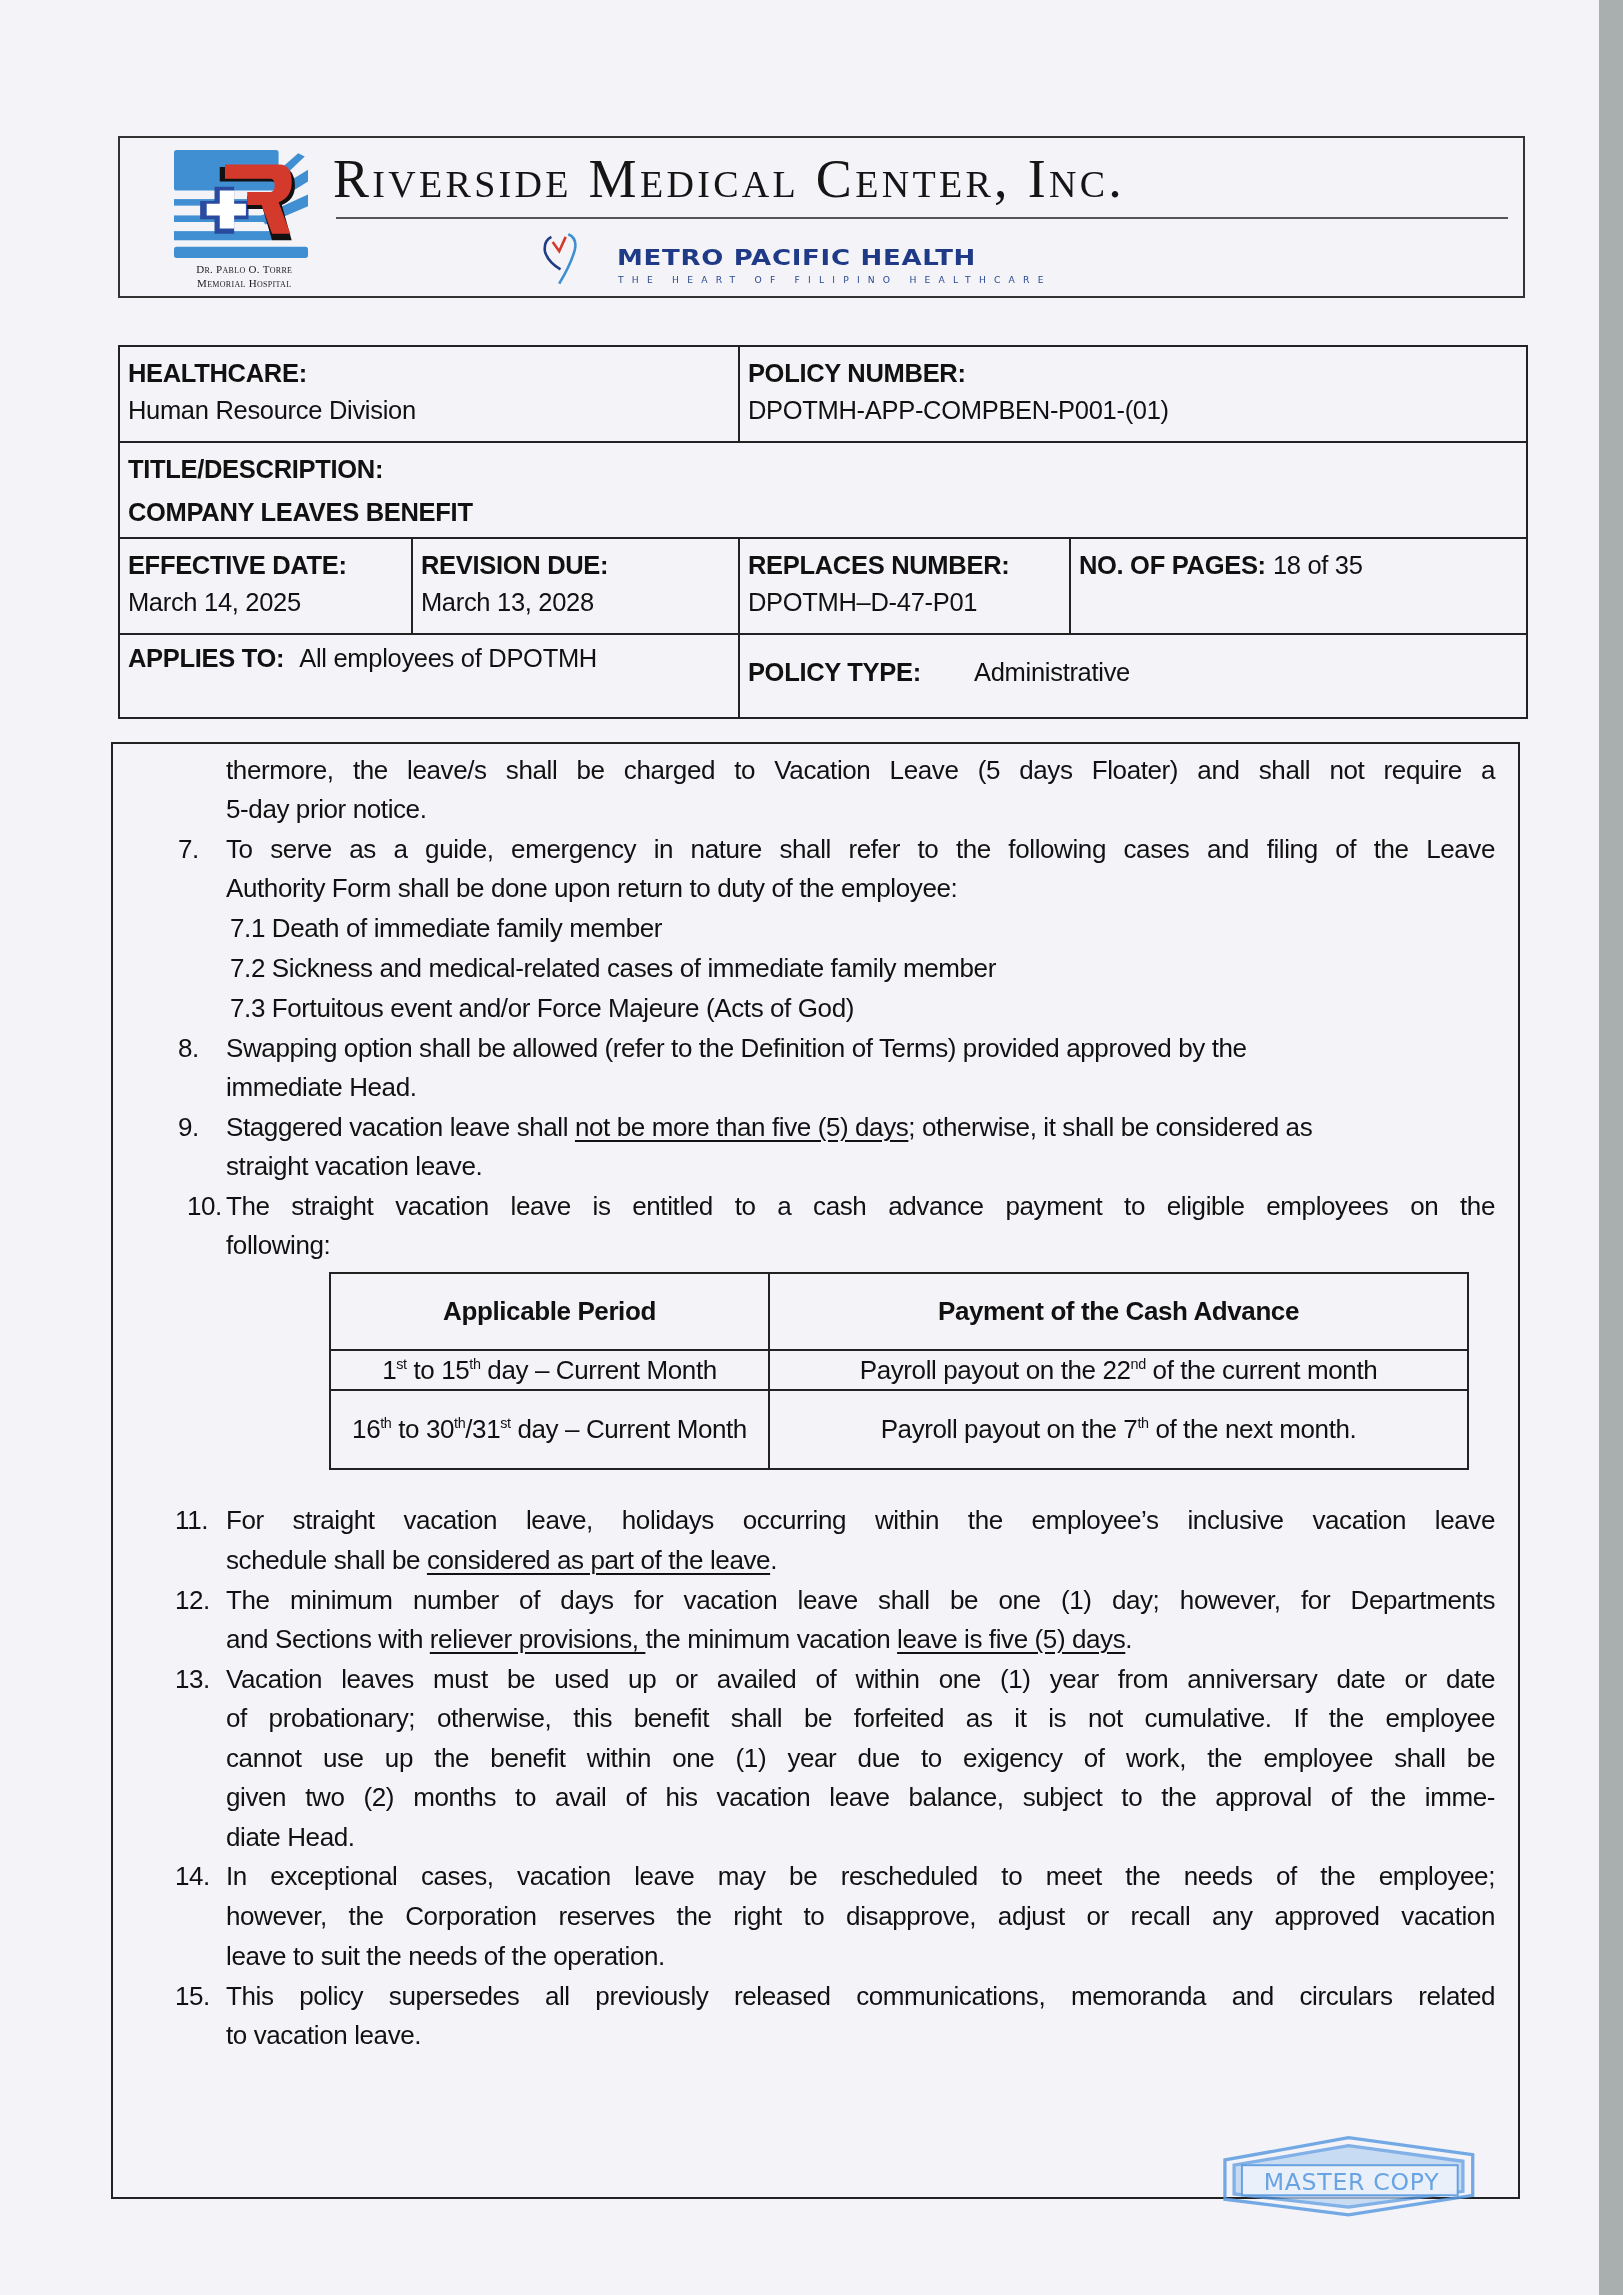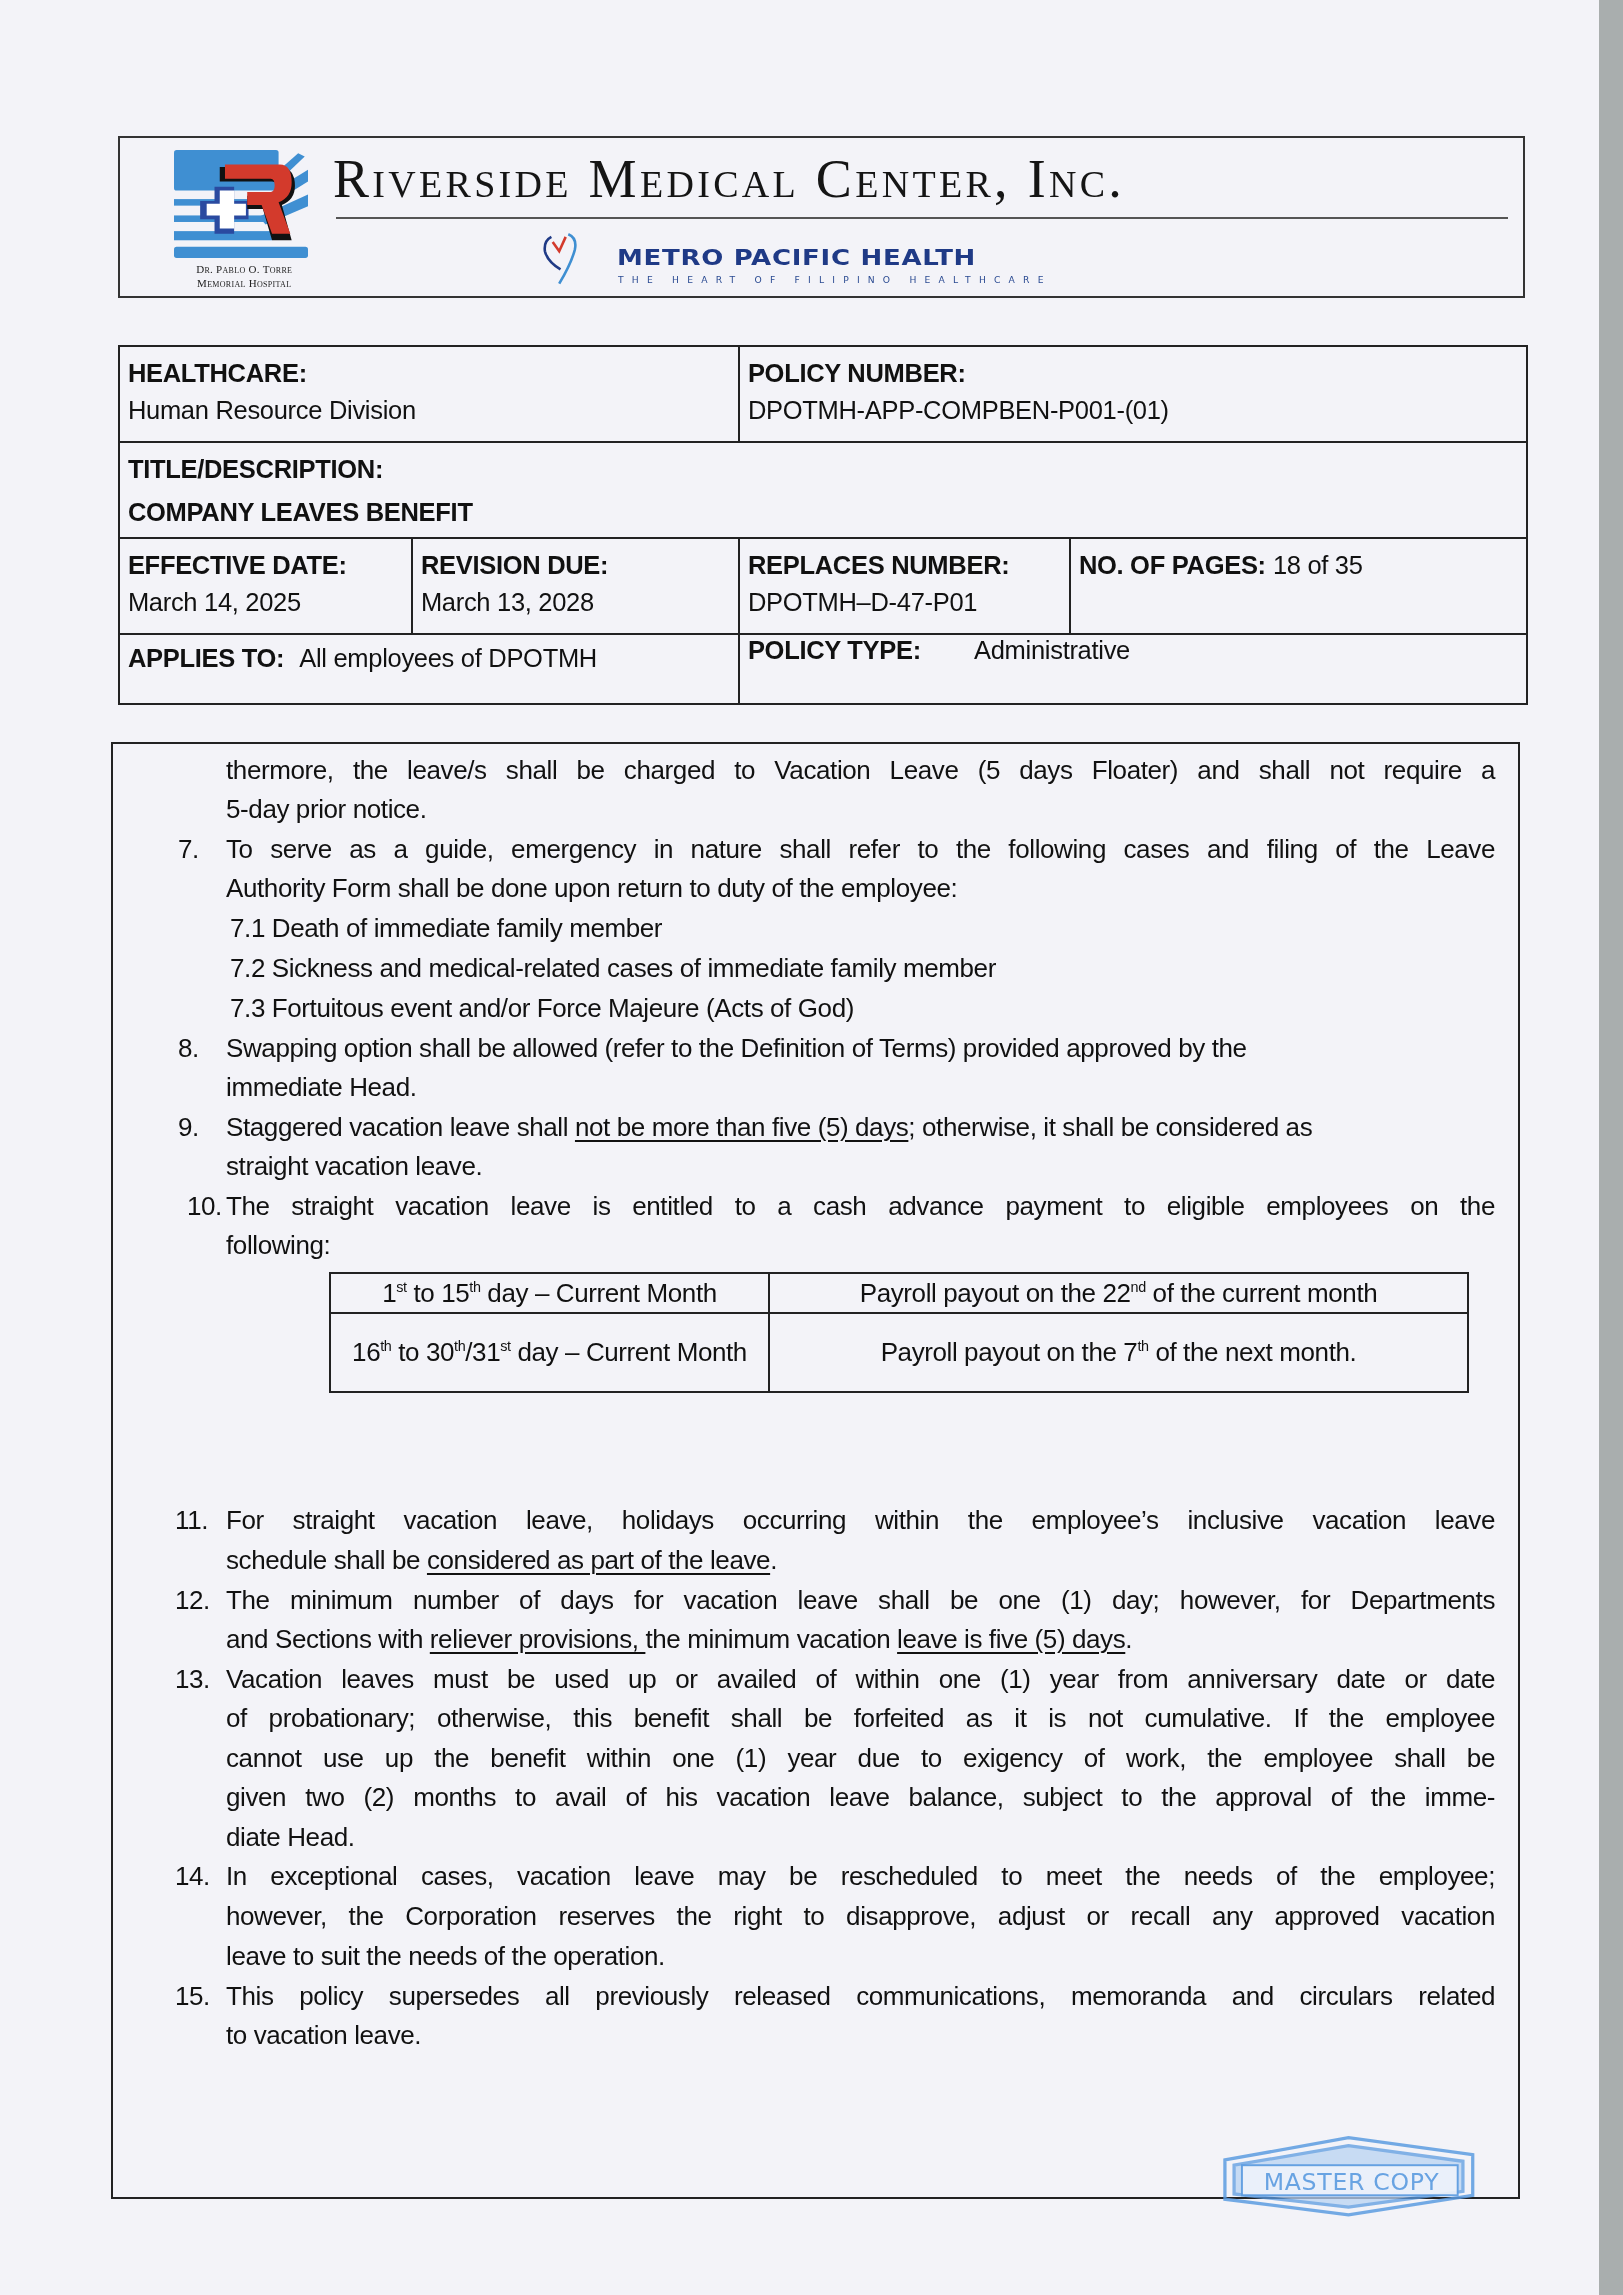--- a/index.html
+++ b/index.html
@@ -181,21 +181,21 @@
           <span class="inl">NO. OF PAGES:</span>
           <span class="inlv">18 of 35</span>
         </span>
       </td>
     </tr>
     <tr class="row4">
       <td colspan="2" style="padding-top:9.2px;">
         <span class="inl">APPLIES TO:</span>
         <span class="inlv" style="margin-left:7.9px">All employees of DPOTMH</span>
       </td>
-      <td colspan="2" style="padding-top:1px;">
+      <td colspan="2" style="padding-top:23px;">
         <span class="inl">POLICY TYPE:</span>
         <span class="inlv" style="margin-left:46px">Administrative</span>
       </td>
     </tr>
   </tbody>
     </table>
 
   <div class="body-box">
     <div class="content">
 
@@ -222,20 +222,24 @@
       <div class="line num" style="top:443px; left:74px;">10.</div>
       <div class="line just" style="left:113px; top:443px; width:1269px;">The straight vacation leave is entitled to a cash advance payment to eligible employees on the</div>
       <div class="line" style="left:113px; top:482px;">following:</div>
 
       <table class="cash">
         <colgroup>
             <col style="width:439px">
             <col style="width:699px">
           </colgroup>
         <tbody>
+            <tr>
+          <th>Applicable Period</th>
+          <th>Payment of the Cash Advance</th>
+        </tr>
         <tr class="r1">
           <td><span>1</span><sup>st</sup><span> to 15</span><sup>th</sup><span> day – Current Month</span></td>
           <td><span>Payroll payout on the 22</span><sup>nd</sup><span> of the current month</span></td>
         </tr>
         <tr class="r2">
           <td><span>16</span><sup>th</sup><span> to 30</span><sup>th</sup><span>/31</span><sup>st</sup><span> day – Current Month</span></td>
           <td><span>Payroll payout on the 7</span><sup>th</sup><span> of the next month.</span></td>
         </tr>
       </tbody>
         </table>

